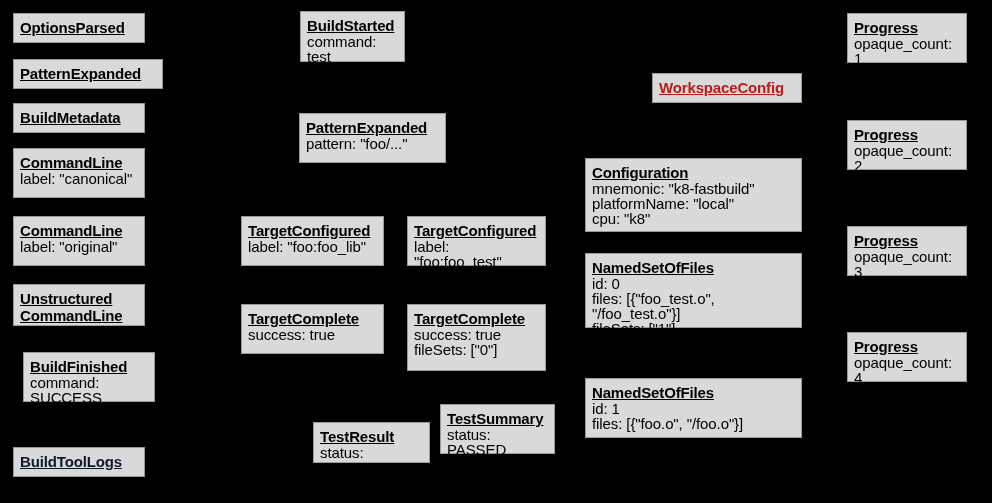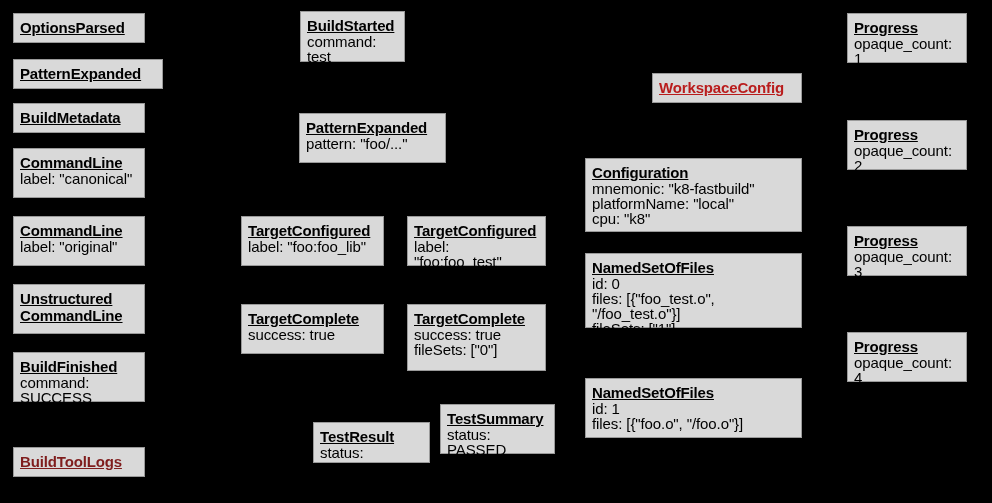--- a/index.html
+++ b/index.html
@@ -54,29 +54,29 @@
       <div class="node-title">BuildMetadata</div>
     </div>
     <div class="node" style="left: 13px; top: 148px; width: 132px; height: 50px; background: rgb(217, 217, 217); border-color: rgb(154, 154, 154); color: rgb(0, 0, 0);">
       <div class="node-title">CommandLine</div>
       <div class="node-fields">label: "canonical"</div>
     </div>
     <div class="node" style="left: 13px; top: 216px; width: 132px; height: 50px; background: rgb(217, 217, 217); border-color: rgb(154, 154, 154); color: rgb(0, 0, 0);">
       <div class="node-title">CommandLine</div>
       <div class="node-fields">label: "original"</div>
     </div>
-    <div class="node" style="left: 13px; top: 284px; width: 132px; height: 50px; background: rgb(217, 217, 217); border-color: rgb(154, 154, 154); color: rgb(0, 0, 0);">
+    <div class="node" style="left: 13px; top: 284px; width: 132px; height: 42px; background: rgb(217, 217, 217); border-color: rgb(154, 154, 154); color: rgb(0, 0, 0);">
       <div class="node-title">Unstructured
 CommandLine</div>
     </div>
-    <div class="node" style="left: 13px; top: 352px; width: 132px; height: 50px; background: rgb(217, 217, 217); border-color: rgb(154, 154, 154); color: rgb(0, 0, 0);">
+    <div class="node" style="left: 23px; top: 352px; width: 132px; height: 50px; background: rgb(217, 217, 217); border-color: rgb(154, 154, 154); color: rgb(0, 0, 0);">
       <div class="node-title">BuildFinished</div>
       <div class="node-fields">command: SUCCESS</div>
     </div>
-    <div class="node" style="left: 13px; top: 447px; width: 132px; height: 30px; background: rgb(217, 217, 217); border-color: rgb(154, 154, 154); color: #7f1d1d;">
+    <div class="node" style="left: 13px; top: 447px; width: 132px; height: 30px; background: rgb(217, 217, 217); border-color: rgb(154, 154, 154); color: #0f172a;">
       <div class="node-title">BuildToolLogs</div>
     </div>
     <div class="node" style="left: 300px; top: 11px; width: 105px; height: 51px; background: rgb(217, 217, 217); border-color: rgb(154, 154, 154); color: rgb(0, 0, 0);">
       <div class="node-title">BuildStarted</div>
       <div class="node-fields">command: test</div>
     </div>
     <div class="node" style="left: 299px; top: 113px; width: 147px; height: 50px; background: rgb(217, 217, 217); border-color: rgb(154, 154, 154); color: rgb(0, 0, 0);">
       <div class="node-title">PatternExpanded</div>
       <div class="node-fields">pattern: "foo/..."</div>
     </div>

